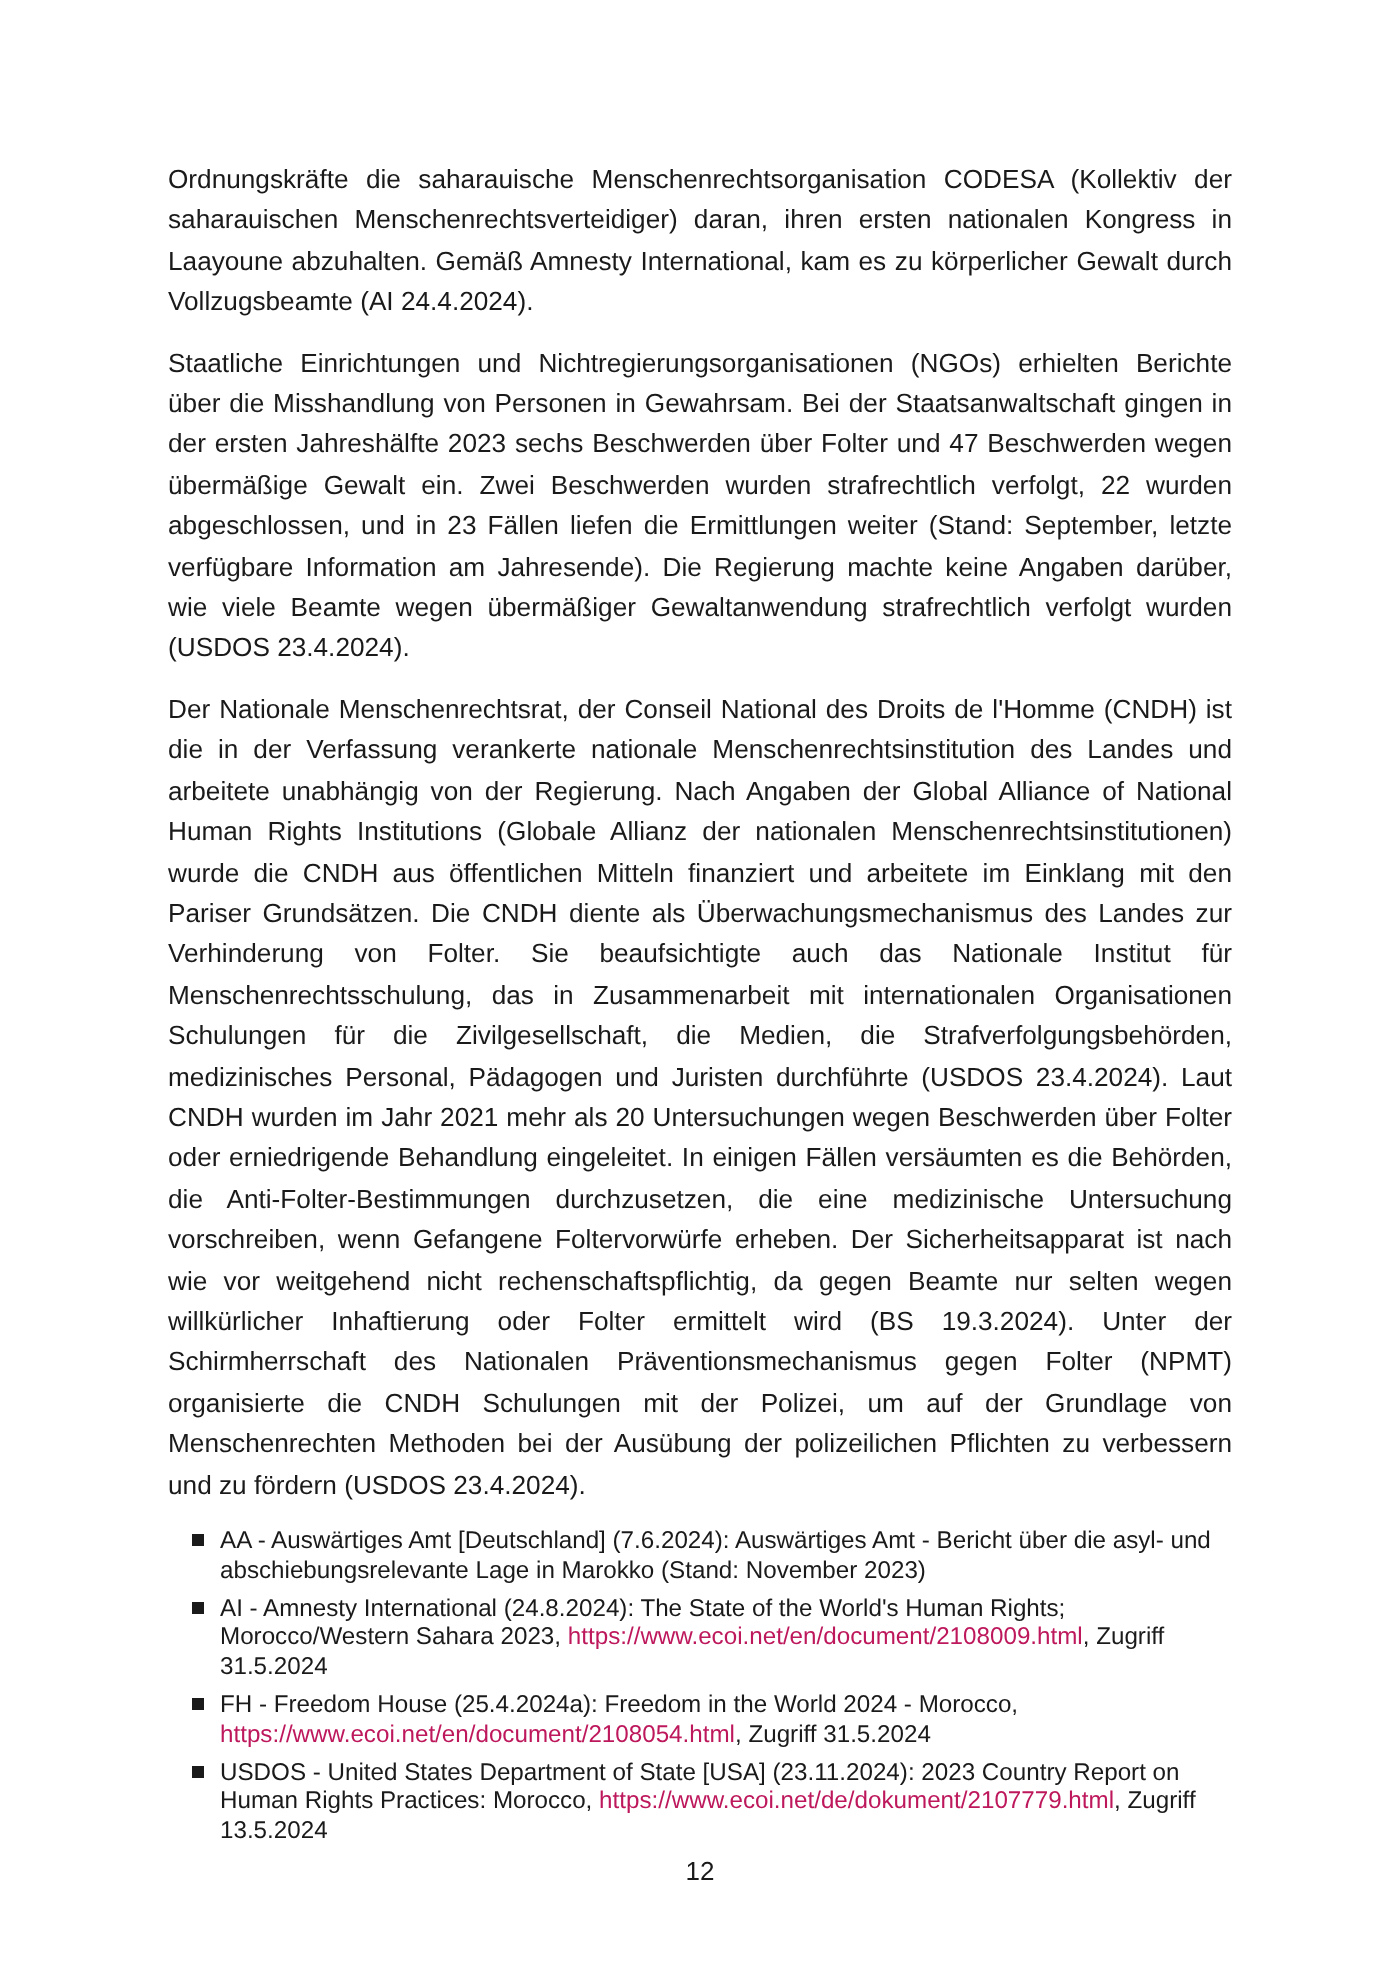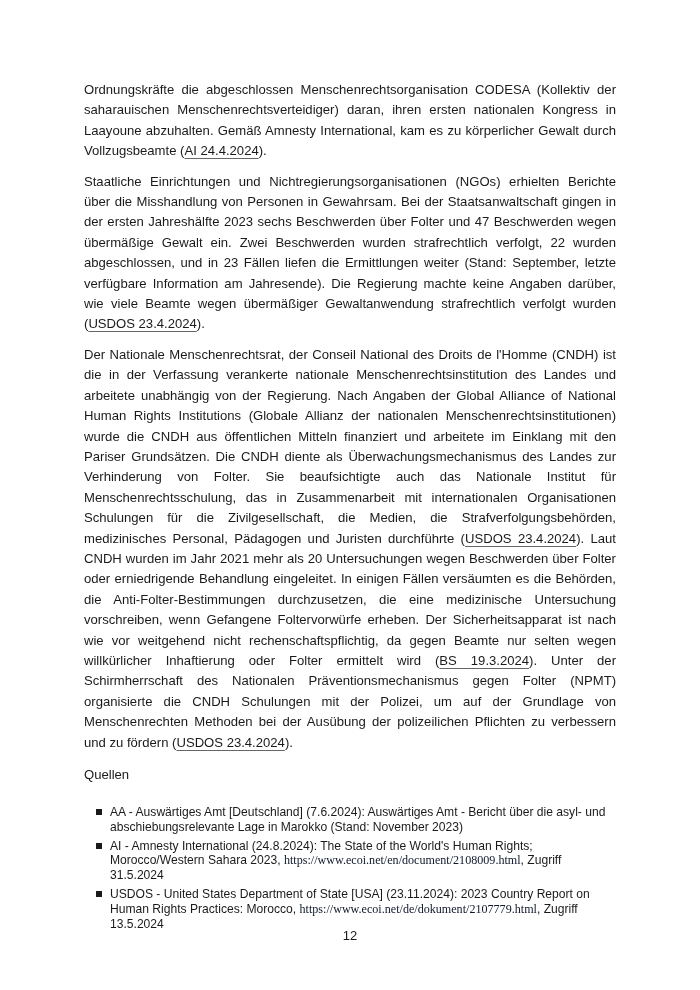--- a/index.html
+++ b/index.html
@@ -1,41 +1,41 @@
 <!DOCTYPE html>
 <html><head>
 <meta charset="utf-8">
 <style>
   html, body { margin: 0; padding: 0; background: #ffffff; }
   body { width: 700px; height: 990px; position: relative; overflow: hidden;
          font-family: "Liberation Sans", sans-serif; color: #1a1a1a; }
   .page { position: absolute; left: 84px; top: 80px; width: 532px; }
   p.para { margin: 0 0 10px 0; font-size: 13.1px; line-height: 20.4px;
            text-align: justify; hyphens: manual; }
-  .cite { text-decoration: underline; text-decoration-color: #666; text-underline-offset: 3px; }
+  .cite { text-decoration-color: #666; text-underline-offset: 3px; }
   .sources-title { font-size: 13.1px; line-height: 20px; margin: 12px 0 20px 0; }
   ul.refs { list-style: none; margin: 0; padding: 0 0 0 12px; }
   ul.refs li { position: relative; padding-left: 14px; font-size: 12.1px; line-height: 14.8px;
                margin-bottom: 4px; }
   ul.refs li::before { content: ""; position: absolute; left: 0; top: 4px; width: 6px; height: 6px; background: #1a1a1a; }
-  a.url { color: #0f172a; text-decoration: none; font-family: Liberation Serif, serif; }
+  a.url { color: #be185d; text-decoration: none; }
   .page-number { position: absolute; top: 928px; left: 0; width: 700px; text-align: center; font-size: 13px; }
 </style>
 </head>
 <body>
 
 <div class="page">
-  <p class="para"><span>Ordnungskräfte die abgeschlossen Menschenrechtsorganisation CODESA (Kollektiv der saha­rauischen Menschenrechtsverteidiger) daran, ihren ersten nationalen Kongress in Laayoune abzuhalten. Gemäß Amnesty International, kam es zu körperlicher Gewalt durch Vollzugsbeamte (</span><span class="cite">AI 24.4.2024</span><span>).</span></p>
+  <p class="para"><span>Ordnungskräfte die saharauische Menschenrechtsorganisation CODESA (Kollektiv der saha­rauischen Menschenrechtsverteidiger) daran, ihren ersten nationalen Kongress in Laayoune abzuhalten. Gemäß Amnesty International, kam es zu körperlicher Gewalt durch Vollzugsbeamte (</span><span class="cite">AI 24.4.2024</span><span>).</span></p>
 
   <p class="para"><span>Staatliche Einrichtungen und Nichtregierungsorganisationen (NGOs) erhielten Berichte über die Misshandlung von Personen in Gewahrsam. Bei der Staatsanwaltschaft gingen in der ersten Jahreshälfte 2023 sechs Beschwerden über Folter und 47 Beschwerden wegen übermäßige Ge­walt ein. Zwei Beschwerden wurden strafrechtlich verfolgt, 22 wurden abgeschlossen, und in 23 Fällen liefen die Ermittlungen weiter (Stand: September, letzte verfügbare Information am Jah­resende). Die Regierung machte keine Angaben darüber, wie viele Beamte wegen übermäßiger Gewaltanwendung strafrechtlich verfolgt wurden (</span><span class="cite">USDOS 23.4.2024</span><span>).</span></p>
 
   <p class="para"><span>Der Nationale Menschenrechtsrat, der Conseil National des Droits de l'Homme (CNDH) ist die in der Verfassung verankerte nationale Menschenrechtsinstitution des Landes und arbei­tete unabhängig von der Regierung. Nach Angaben der Global Alliance of National Human Rights Institutions (Globale Allianz der nationalen Menschenrechtsinstitutionen) wurde die CNDH aus öffentlichen Mitteln finanziert und arbeitete im Einklang mit den Pariser Grundsätzen. Die CNDH diente als Überwachungsmechanismus des Landes zur Verhinderung von Folter. Sie beaufsichtigte auch das Nationale Institut für Menschenrechtsschulung, das in Zusammenarbeit mit internationalen Organisationen Schulungen für die Zivilgesellschaft, die Medien, die Straf­verfolgungsbehörden, medizinisches Personal, Pädagogen und Juristen durchführte (</span><span class="cite">USDOS 23.4.2024</span><span>). Laut CNDH wurden im Jahr 2021 mehr als 20 Untersuchungen wegen Beschwer­den über Folter oder erniedrigende Behandlung eingeleitet. In einigen Fällen versäumten es die Behörden, die Anti-Folter-Bestimmungen durchzusetzen, die eine medizinische Untersuchung vorschreiben, wenn Gefangene Foltervorwürfe erheben. Der Sicherheitsapparat ist nach wie vor weitgehend nicht rechenschaftspflichtig, da gegen Beamte nur selten wegen willkürlicher In­haftierung oder Folter ermittelt wird (</span><span class="cite">BS 19.3.2024</span><span>). Unter der Schirmherrschaft des Nationalen Präventionsmechanismus gegen Folter (NPMT) organisierte die CNDH Schulungen mit der Po­lizei, um auf der Grundlage von Menschenrechten Methoden bei der Ausübung der polizeilichen Pflichten zu verbessern und zu fördern (</span><span class="cite">USDOS 23.4.2024</span><span>).</span></p>
 
-  <div class="sources-title">Quellen</div>
 
   <ul class="refs">
     <li><span>AA - Auswärtiges Amt [Deutschland] (7.6.2024): Auswärtiges Amt - Bericht über die asyl- und ab­schiebungsrelevante Lage in Marokko (Stand: November 2023)</span></li>
     <li><span>AI - Amnesty International (24.8.2024): The State of the World's Human Rights; Morocco/Western Sahara 2023, </span><a class="url">https://www.ecoi.net/en/document/2108009.html</a><span>, Zugriff 31.5.2024</span></li>
+    <li><span>FH - Freedom House (25.4.2024a): Freedom in the World 2024 - Morocco, </span><a class="url">https://www.ecoi.net/en/document/2108054.html</a><span>, Zugriff 31.5.2024</span></li>
     <li><span>USDOS - United States Department of State [USA] (23.11.2024): 2023 Country Report on Human Rights Practices: Morocco, </span><a class="url">https://www.ecoi.net/de/dokument/2107779.html</a><span>, Zugriff 13.5.2024</span></li>
   </ul>
 </div>
 
 <div class="page-number">12</div>
 
 </body></html>

